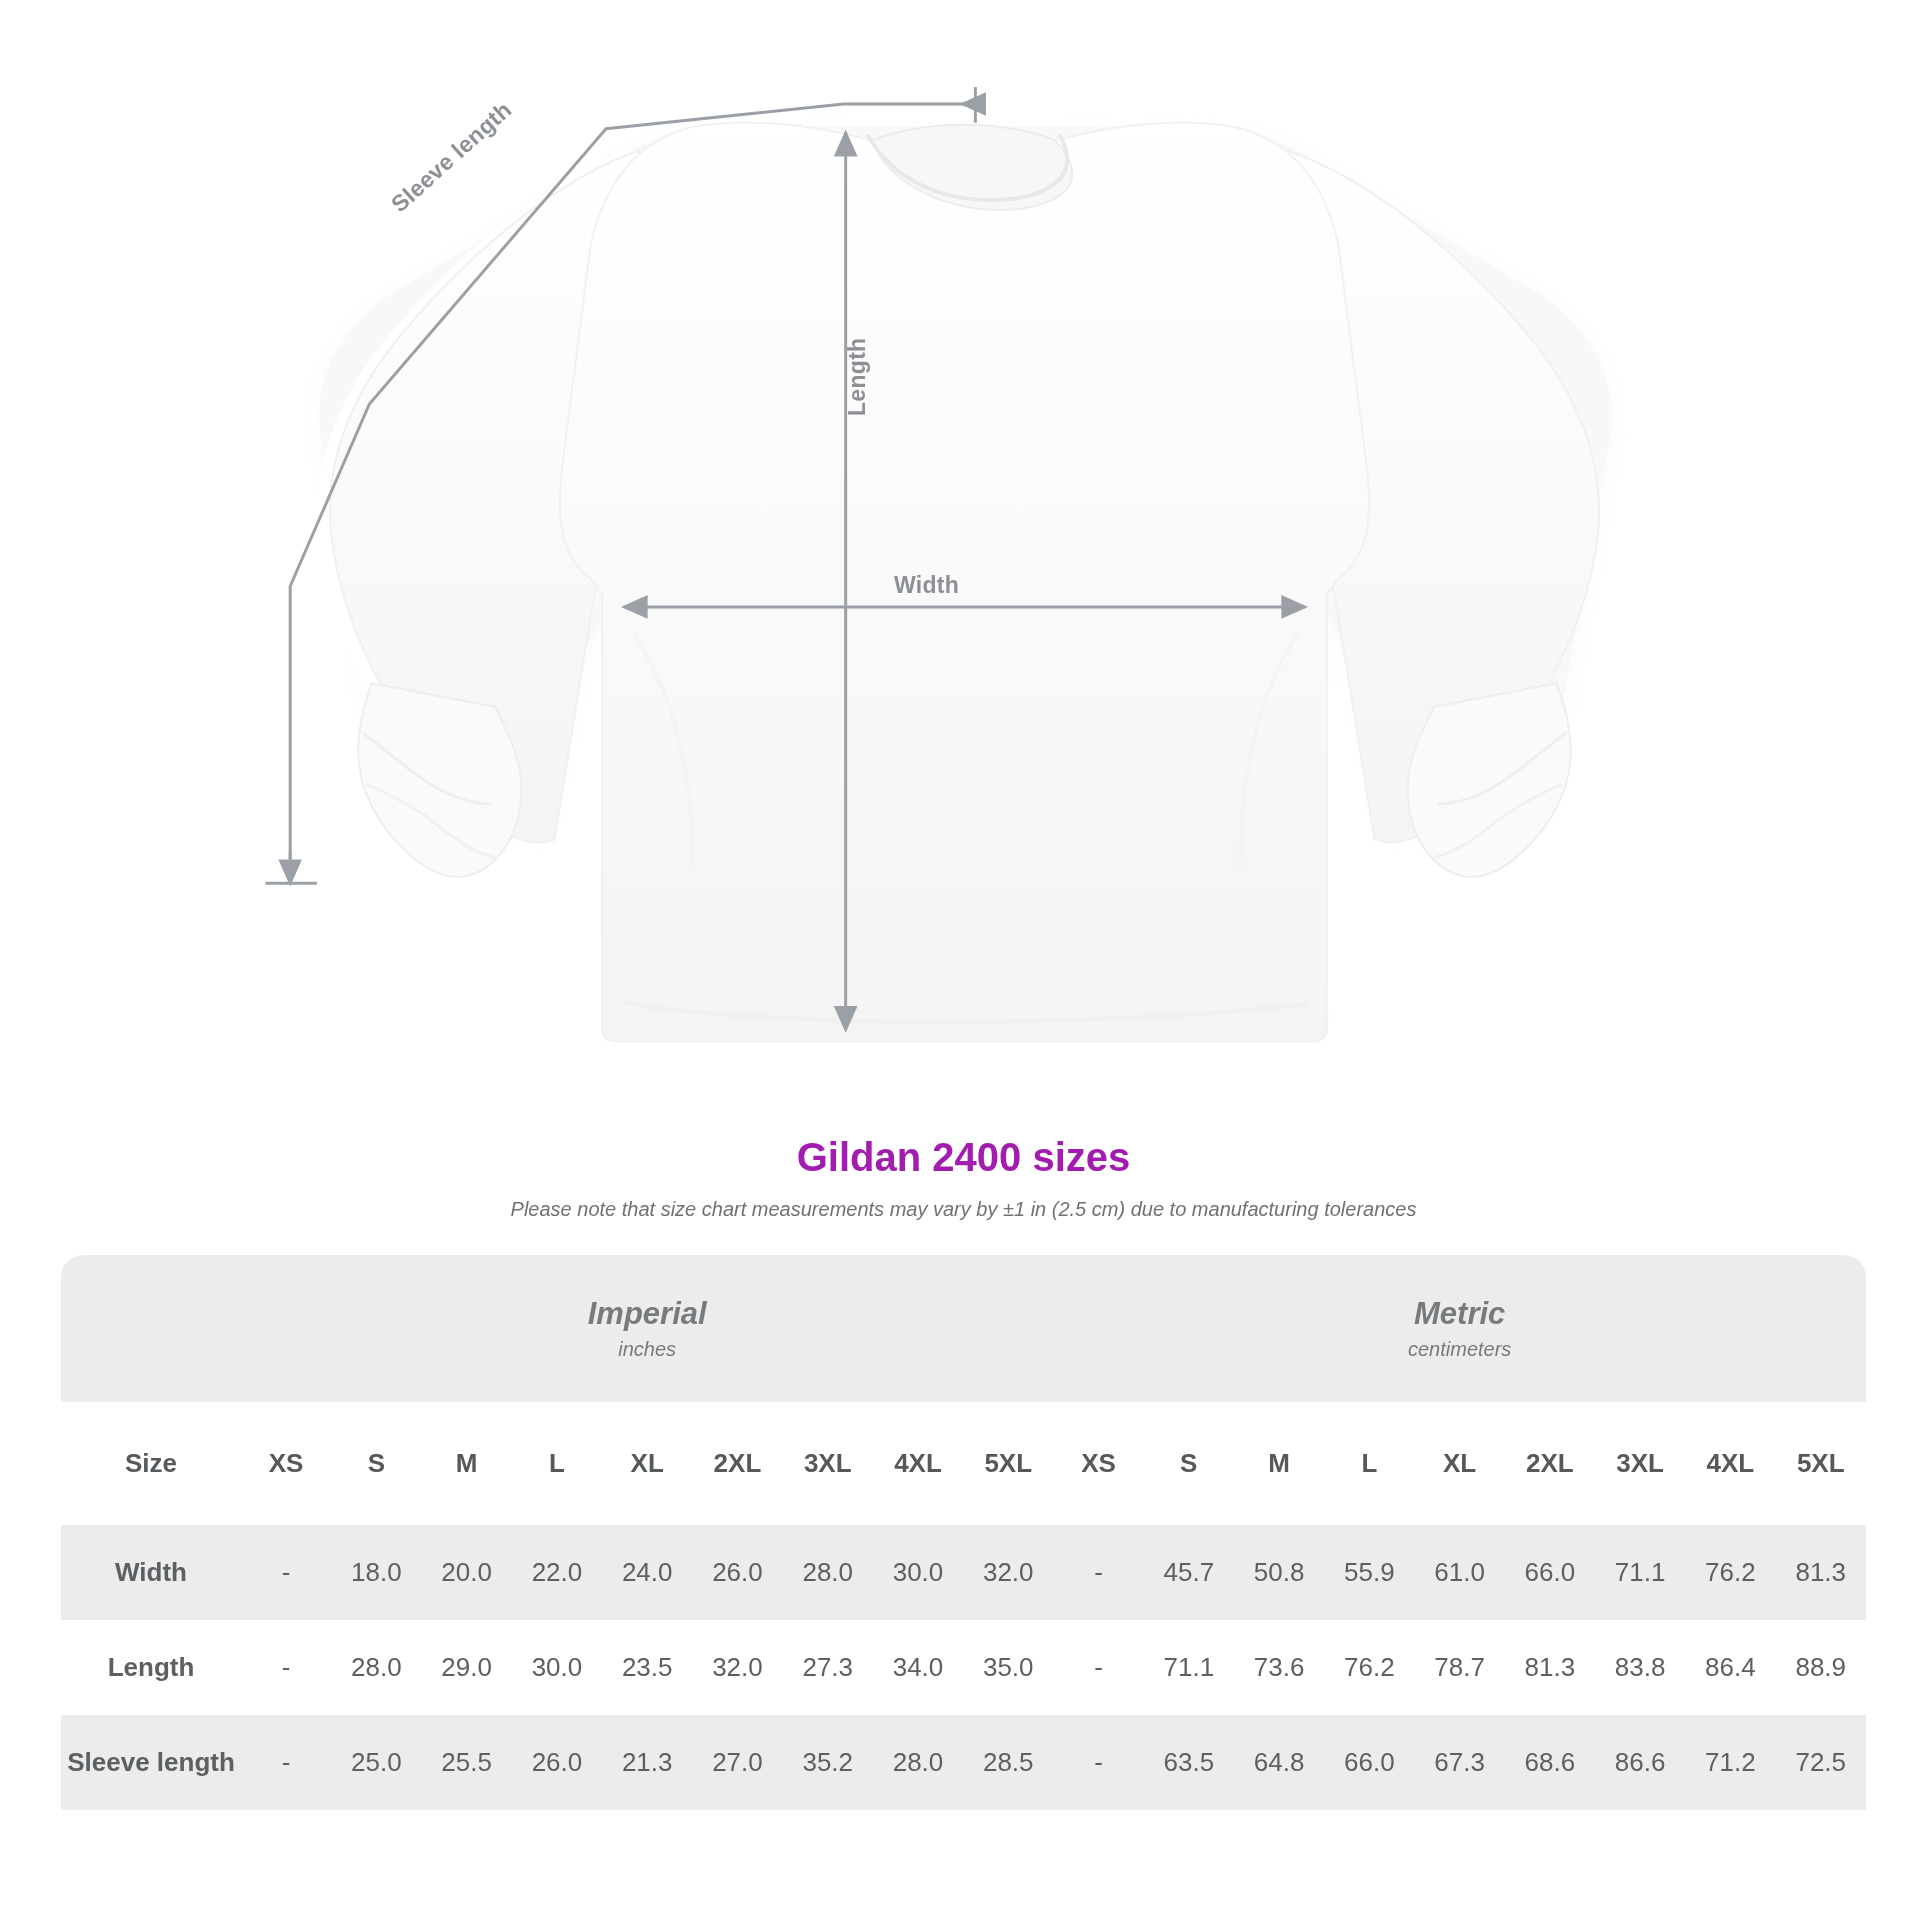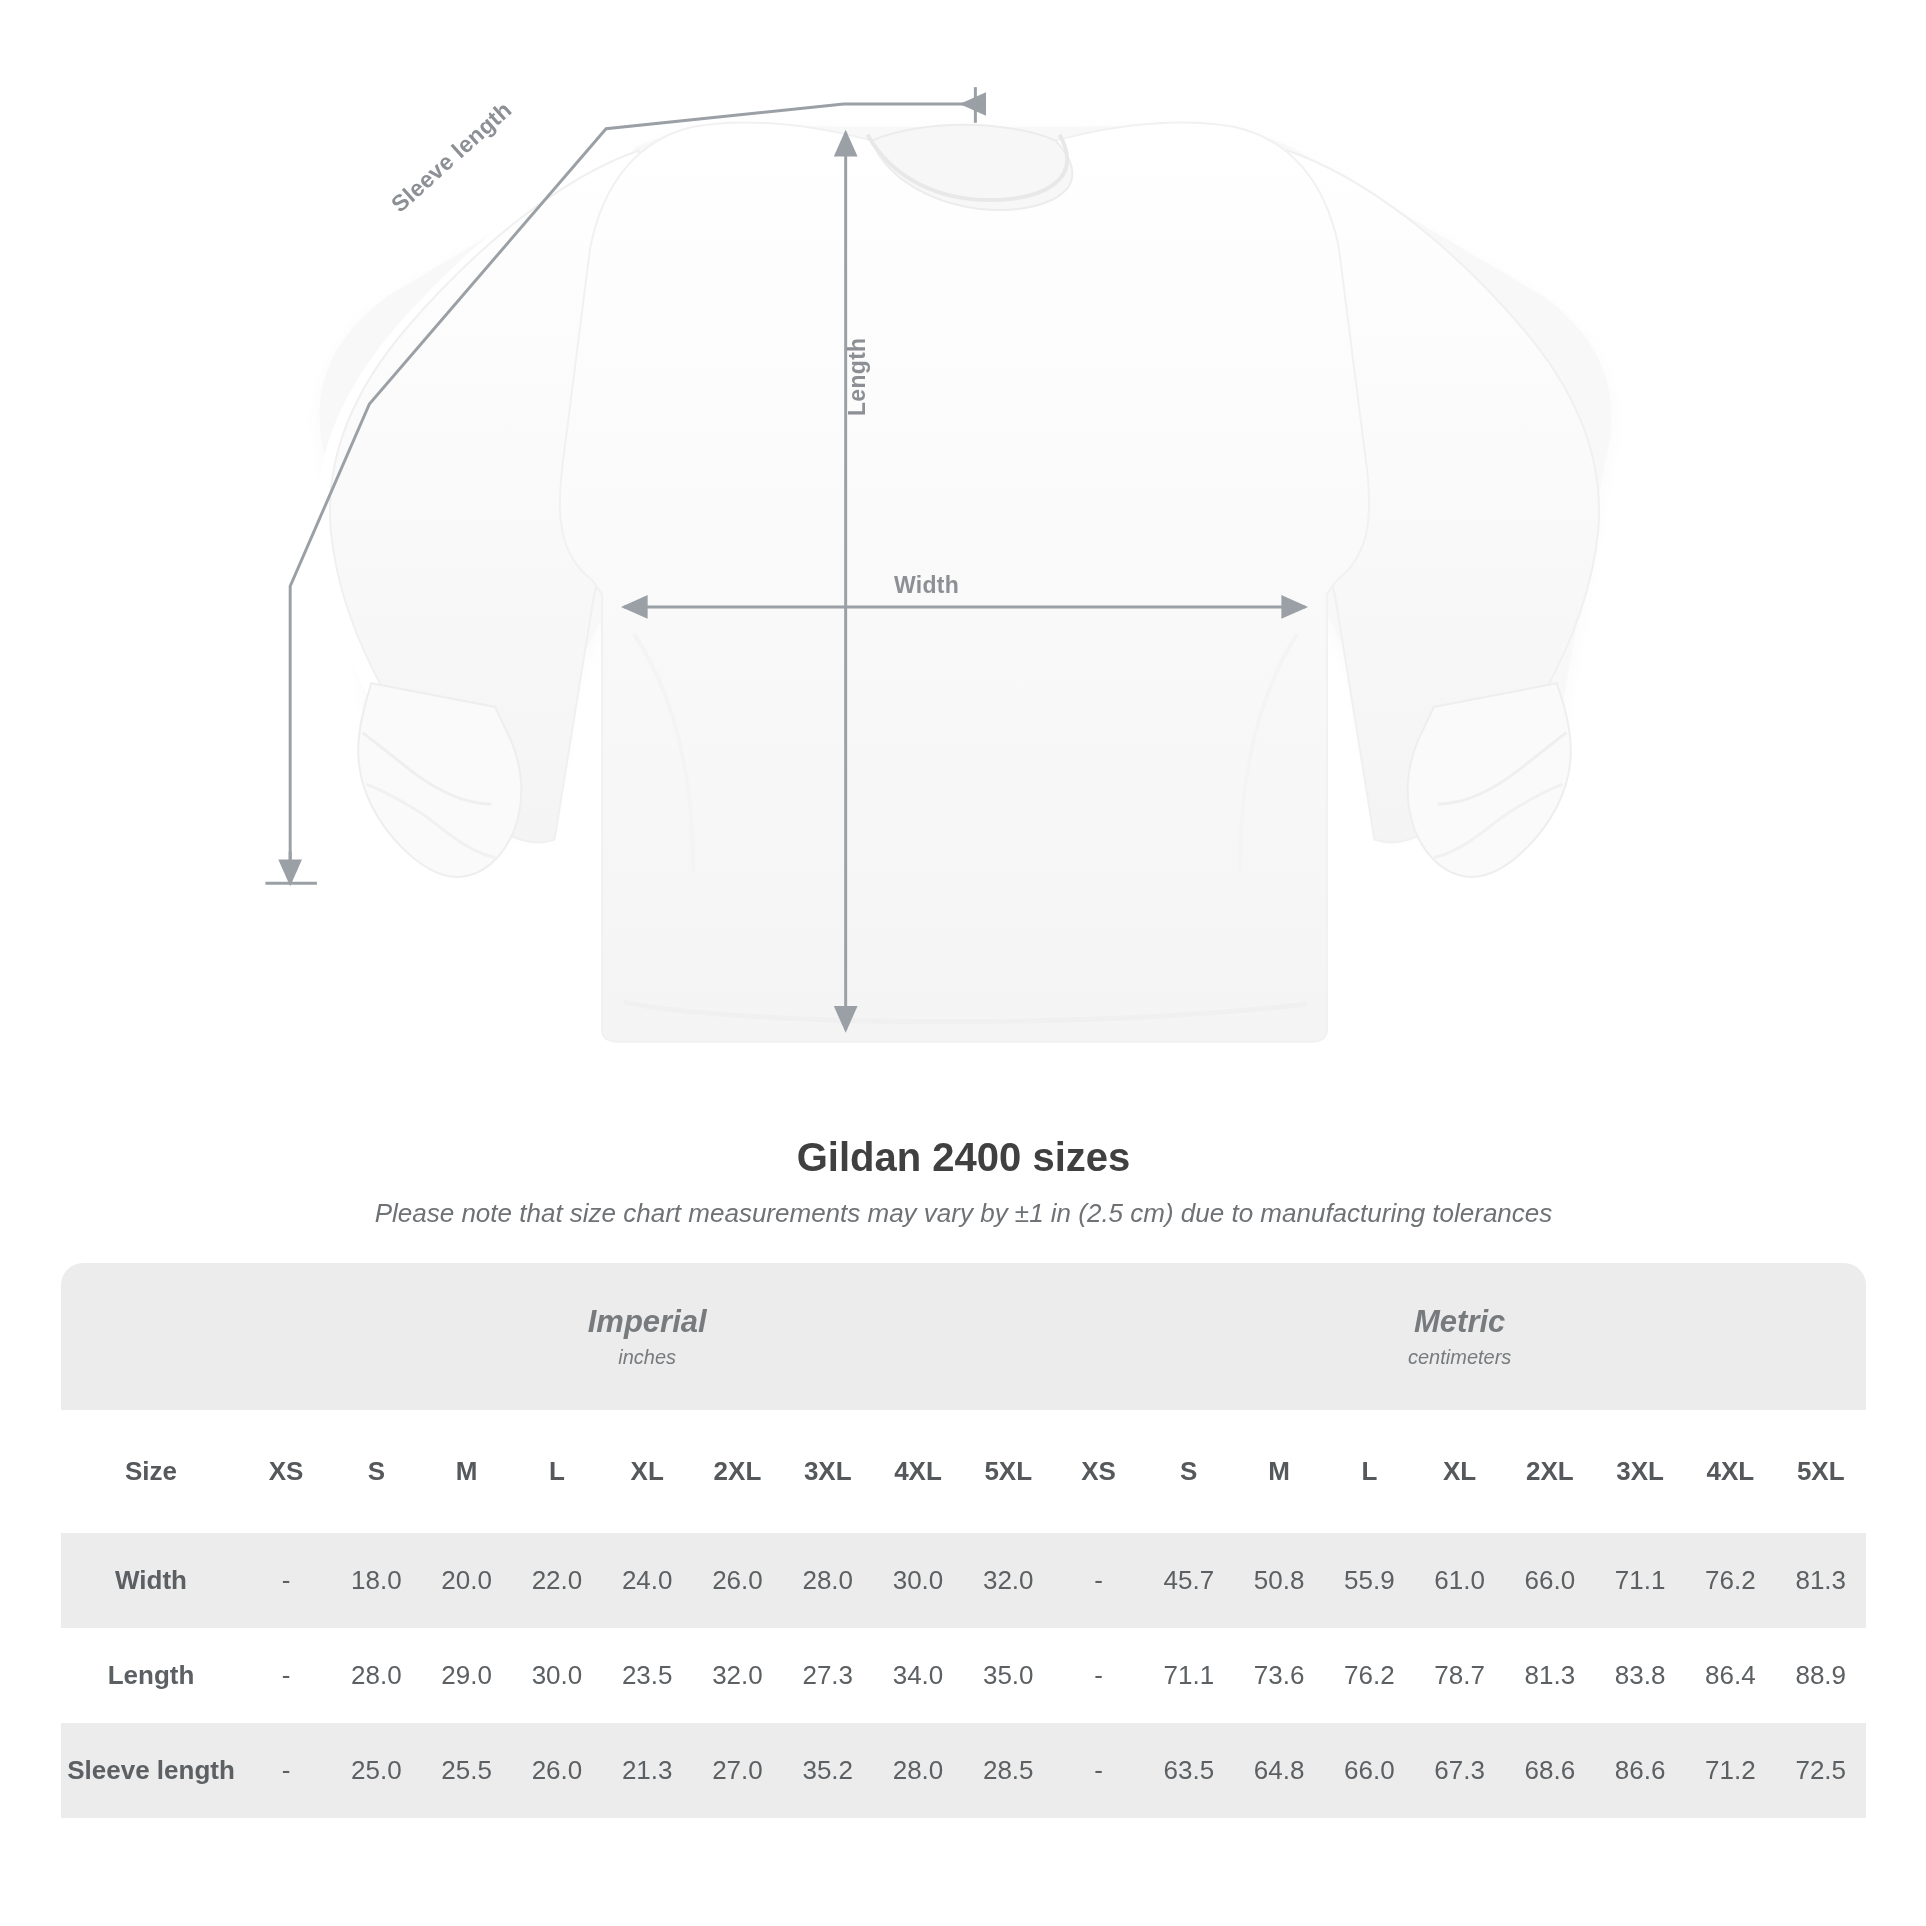--- a/index.html
+++ b/index.html
@@ -39,25 +39,25 @@
     left: 386px; top: 198px;
     transform: rotate(-42deg);
     transform-origin: left top;
   }
 
   
   .title-block { text-align: center; margin-top: 26px; }
   .chart-title {
     font-size: 40px;
     font-weight: bold;
-    color: #404040;
+    color: #a21caf;
     margin: 0 0 18px 0;
   }
   .chart-note {
-    font-size: 26px;
+    font-size: 20px;
     font-style: italic;
     color: #6f7275;
     margin: 0;
   }
 
   
   .table-wrap {
     margin: 34px 61px 0 61px;
     border-radius: 22px 22px 0 0;
     overflow: hidden;

